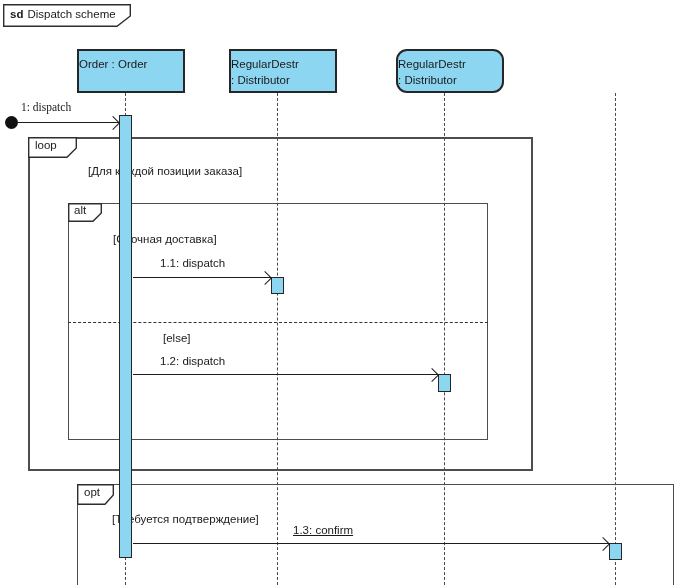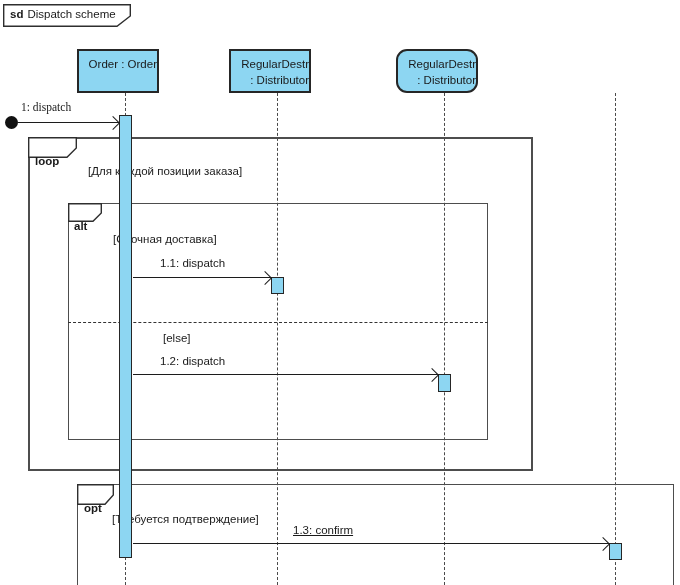--- a/index.html
+++ b/index.html
@@ -6,37 +6,37 @@
   .canvas {
     position:relative; width:680px; height:585px; overflow:hidden;
     background:var(--background,#ffffff);
     font-family:"Liberation Sans", sans-serif;
     color:var(--text,#1a1a1a);
     font-size:11.5px;
   }
   .abs { position:absolute; }
   .lifeline { position:absolute; width:0; border-left:1px dashed #4a4a4a; }
   .head {
-    position:absolute; width:82px; height:44px; box-sizing:border-box;
+    position:absolute; width:108px; height:44px; box-sizing:border-box;
     background:var(--lifeline_fill,#8dd6f2);
     border:2px solid var(--lifeline_border,#262626);
-    text-align:right; padding-top:5px; line-height:16px;
+    text-align:left; padding-top:5px; line-height:16px;
   }
   .activation {
     position:absolute; width:13px; box-sizing:border-box;
     background:var(--lifeline_fill,#8dd6f2);
     border:1px solid var(--lifeline_border,#262626);
   }
   .frame { position:absolute; box-sizing:border-box; border:2px solid var(--frame_border,#4d4d4d); }
   .frame.noc { border-bottom:none; }
   .divider { position:absolute; height:0; border-top:1px dashed #333; }
   .pent { position:absolute; }
   .pent svg { position:absolute; left:0; top:0; }
   .pent-shape { fill:#ffffff; stroke:var(--pentagon_border,#2e2e2e); stroke-width:1.4; }
-  .pent .op { position:absolute; left:7px; top:2px; font-weight:bold; white-space:nowrap;margin-top:16px; }
+  .pent .op { position:absolute; left:7px; top:2px; font-weight:normal; white-space:nowrap; }
   .title-text { position:absolute; left:7px; top:4px; white-space:nowrap; }
   .title-text .kw { font-weight:bold; margin-right:4px;margin-top:16px; }
   .guard { position:absolute; white-space:nowrap; }
   .msg-label { position:absolute; white-space:nowrap; }
   .msg-line { position:absolute; height:0; border-top:1px solid var(--message_line,#1c1c1c); }
   .chev {
     position:absolute; width:9px; height:9px;
     border-top:1.5px solid var(--message_line,#1c1c1c);
     border-right:1.5px solid var(--message_line,#1c1c1c);
     transform:rotate(45deg);

